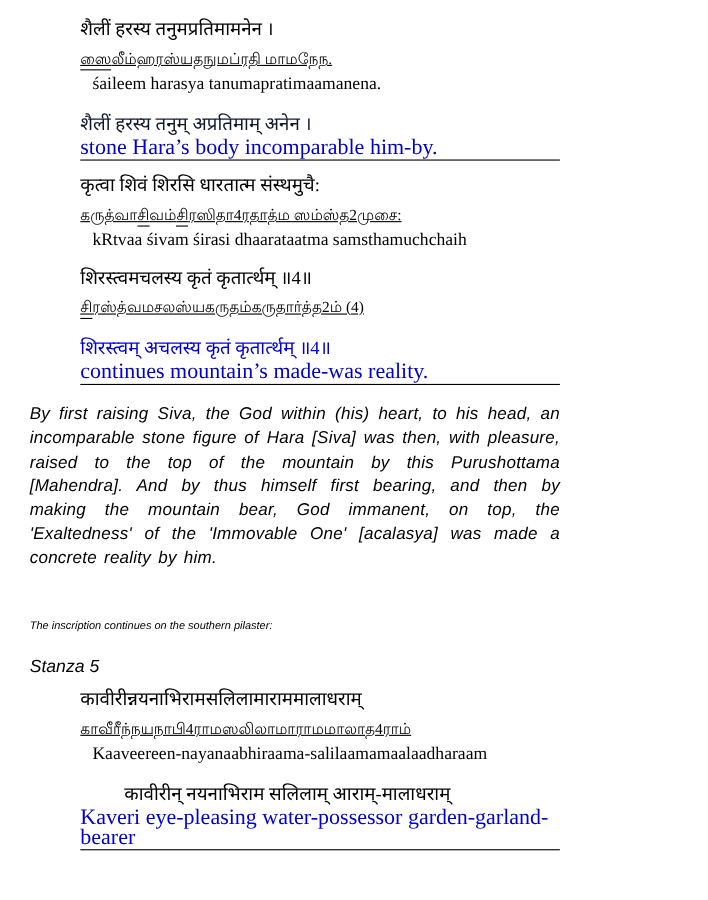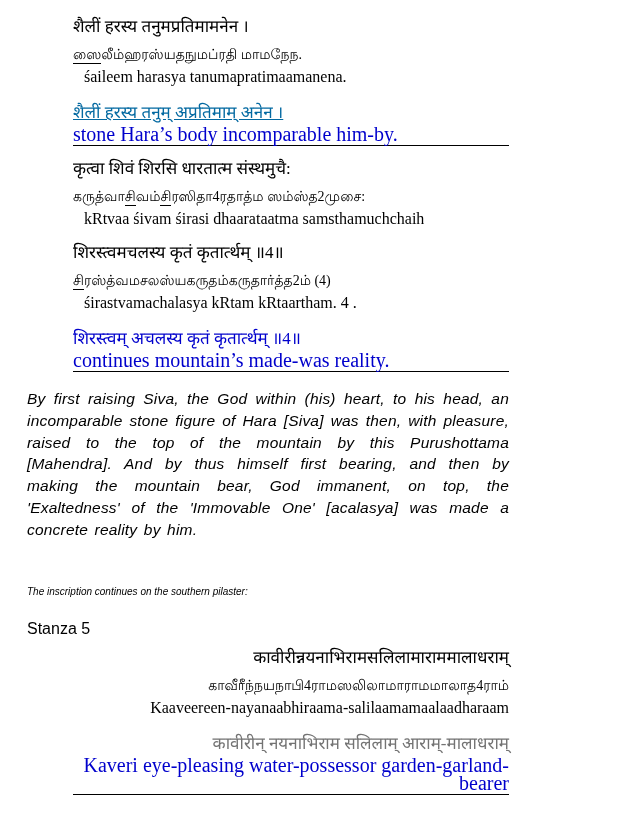--- a/index.html
+++ b/index.html
@@ -11,21 +11,21 @@
     color: #000000;
   }
   .page {
     box-sizing: border-box;
     width: 535px; height: 818px;
     padding: 14px 26px 0 27px;
   }
   .verse { margin-left: 46px; }
   .pada  { margin-bottom: 10px; }
   .dev   { font-size: 17px; line-height: 26px; white-space: nowrap; }
-  .tam   { font-size: 14px; line-height: 22px; margin-top: 4px; white-space: nowrap; }
+  .tam   { font-size: 14px; line-height: 22px; margin-top: 4px; white-space: nowrap; text-decoration: underline; }
   .tam .u { border-bottom: 1px solid #000; padding-bottom: 1px; }
   .rom   { font-size: 16px; line-height: 22px; white-space: nowrap; margin-left: 11px; }
   .gloss { margin-top: 12px; border-bottom: 1px solid #000000; padding-bottom: 2px; }
   .gloss .dev { line-height: 25px; }
   .gloss .eng { font-size: 20px; line-height: 18px; }
   .blue  { color: #0000cc; }
   .translation {
     margin-top: 16px;
     font-family: "Liberation Sans", sans-serif;
     font-style: italic;
@@ -40,69 +40,69 @@
     font-family: "Liberation Sans", sans-serif;
     font-style: italic;
     font-size: 10px;
     line-height: 20px;
   }
   .stanza-heading {
     margin-top: 17px;
     font-family: "Liberation Sans", sans-serif;
     font-size: 16px;
     line-height: 20px;
+    font-style: italic;
   }
-  .verse-s5 { margin-top: 6px; text-align: right; }
+  .verse-s5 { margin-top: 6px; }
 </style>
 </head>
 <body>
 
 <div class="page">
 
   <div class="verse">
 
     <div class="pada">
       <div class="dev">शैलीं हरस्य तनुमप्रतिमामनेन ।</div>
       <div class="tam"><span class="u">ஸை</span><span>லீம்ஹரஸ்யதநுமப்ரதி மாமநேந.</span></div>
       <div class="rom">śaileem harasya tanumapratimaamanena.</div>
       <div class="gloss">
-        <div class="dev blue" style="color: #0369a1; text-decoration: underline;">शैलीं हरस्य तनुम् अप्रतिमाम् अनेन ।</div>
+        <div class="dev blue" style="color: #0f172a;">शैलीं हरस्य तनुम् अप्रतिमाम् अनेन ।</div>
         <div class="eng blue" style="color: rgb(0, 0, 204);">stone Hara’s body incomparable him-by.</div>
       </div>
     </div>
 
     <div class="pada">
       <div class="dev">कृत्वा शिवं शिरसि धारतात्म संस्थमुचै:</div>
       <div class="tam"><span>கருத்வா</span><span class="u">சி</span><span>வம்</span><span class="u">சி</span><span>ரஸிதா4ரதாத்ம ஸம்ஸ்த2முசை:</span></div>
       <div class="rom">kRtvaa śivam śirasi dhaarataatma samsthamuchchaih</div>
     </div>
 
     <div class="pada">
       <div class="dev">शिरस्त्वमचलस्य कृतं कृतार्त्थम् ॥4॥</div>
       <div class="tam"><span class="u">சி</span><span>ரஸ்த்வமசலஸ்யகருதம்கருதார்த்த2ம் (4)</span></div>
-      <div class="rom">śirastvamachalasya kRtam kRtaartham. 4 .</div>
       <div class="gloss">
         <div class="dev blue" style="color: rgb(0, 0, 204);">शिरस्त्वम् अचलस्य कृतं कृतार्त्थम् ॥4॥</div>
         <div class="eng blue" style="color: rgb(0, 0, 204);">continues mountain’s made-was reality.</div>
       </div>
     </div>
 
   </div>
 
   <div class="translation">By first raising Siva, the God within (his) heart, to his head, an incomparable stone figure of Hara [Siva] was then, with pleasure, raised to the top of the mountain by this Purushottama [Mahendra]. And by thus himself first bearing, and then by making the mountain bear, God immanent, on top, the 'Exaltedness' of the 'Immovable One' [acalasya] was made a concrete reality by him.</div>
 
   <div class="note">The inscription continues on the southern pilaster:</div>
 
   <div class="stanza-heading">Stanza 5</div>
 
   <div class="verse verse-s5">
     <div class="pada">
       <div class="dev">कावीरीन्नयनाभिरामसलिलामाराममालाधराम्</div>
       <div class="tam"><span>காவீரீந்நயநாபி4ராமஸலிலாமாராமமாலாத4ராம்</span></div>
       <div class="rom">Kaaveereen-nayanaabhiraama-salilaamamaalaadharaam</div>
       <div class="gloss">
-        <div class="dev blue" style="color: #737373;">कावीरीन् नयनाभिराम सलिलाम् आराम्-मालाधराम्</div>
+        <div class="dev blue" style="color: #000000; margin-left: 40px;">कावीरीन् नयनाभिराम सलिलाम् आराम्-मालाधराम्</div>
         <div class="eng blue" style="color: rgb(0, 0, 204);">Kaveri eye-pleasing water-possessor garden-garland-bearer</div>
       </div>
     </div>
   </div>
 
 </div>
 
 </body></html>

